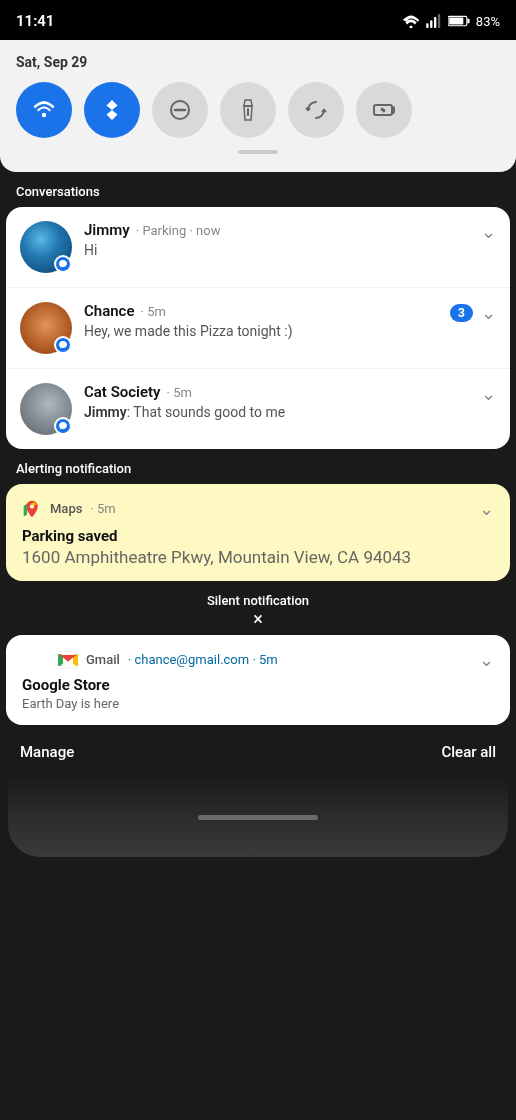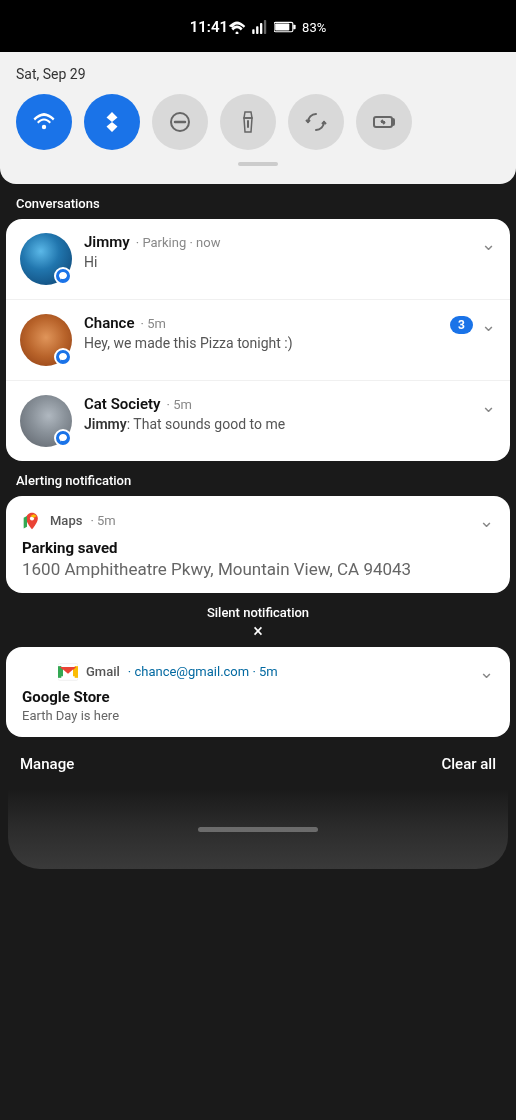--- a/index.html
+++ b/index.html
@@ -8,24 +8,24 @@
       min-height: 1120px;
       background: #1a1a1a;
       font-family: 'Roboto', Arial, sans-serif;
       overflow-x: hidden;
     }
 
     
     .status-bar {
       background: #000;
       display: flex;
-      justify-content: center;
+      justify-content: space-between;
       align-items: center;
       padding: 8px 16px 6px 16px;
-      height: 52px;
+      height: 40px;
     }
     .status-time {
       color: #fff;
       font-size: 15px;
       font-weight: 600;
     }
     .status-icons {
       display: flex;
       align-items: center;
       gap: 6px;
@@ -39,21 +39,21 @@
     .quick-settings {
       background: #f2f2f2;
       border-radius: 0 0 16px 16px;
       padding: 14px 16px 18px 16px;
       margin-bottom: 2px;
     }
     .qs-date {
       font-size: 14px;
       color: #333;
       margin-bottom: 12px;
-      font-weight: 400;
+      font-weight: 700;
     }
     .qs-toggles {
       display: flex;
       gap: 12px;
       justify-content: flex-start;
       align-items: center;
     }
     .qs-btn {
       width: 56px;
       height: 56px;
@@ -169,21 +169,21 @@
       text-align: center;
     }
     .chevron-down {
       color: #888;
       font-size: 18px;
       cursor: pointer;
     }
 
     
     .alerting-card {
-      background: #ffffff;
+      background: #fef9c3;
       border-radius: 16px;
       margin: 0 6px 2px 6px;
       padding: 14px 16px;
     }
     .alerting-header {
       display: flex;
       align-items: center;
       justify-content: space-between;
       margin-bottom: 8px;
     }

